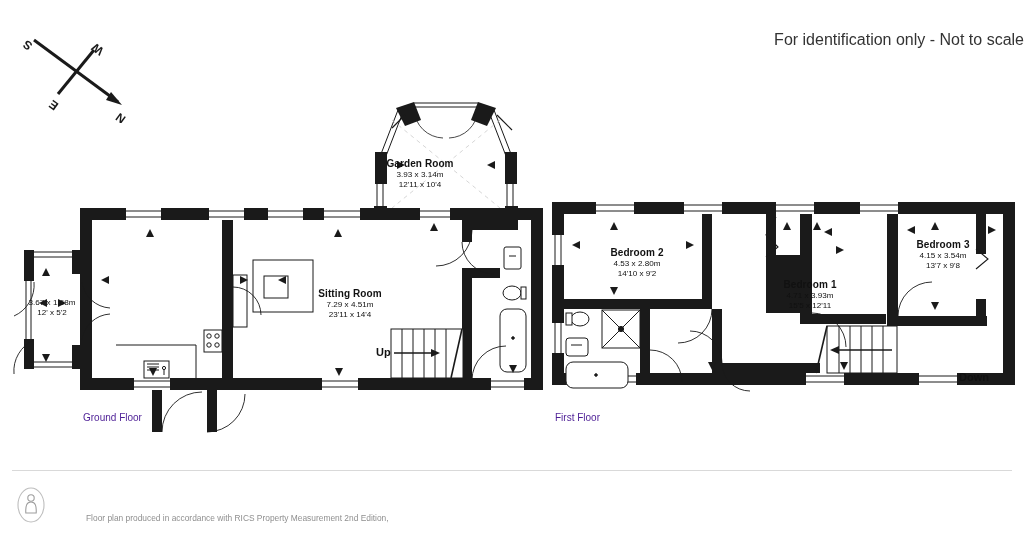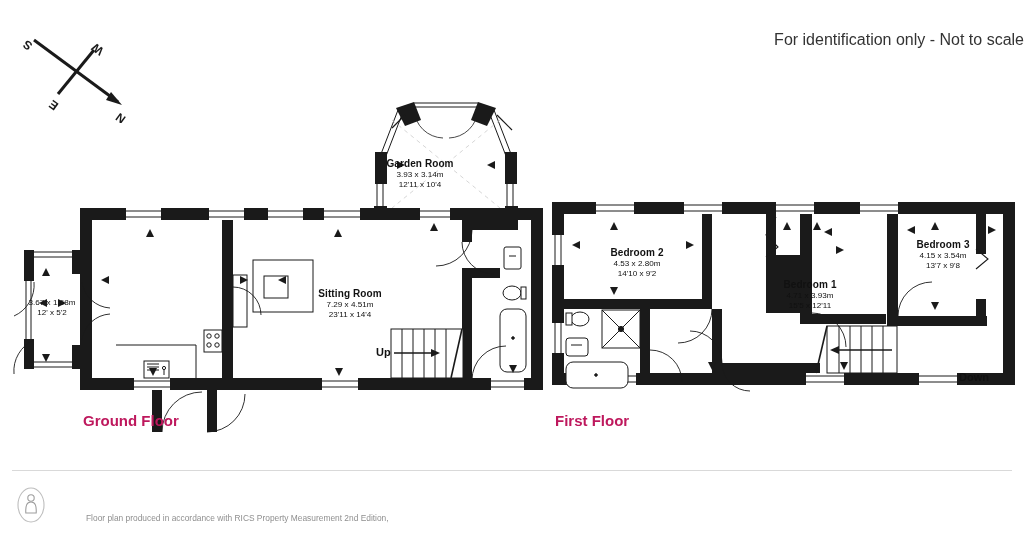--- a/index.html
+++ b/index.html
@@ -33,23 +33,23 @@
     position: absolute;
     right: 0;
     top: 31px;
     font-size: 16px;
     color: #333;
     text-align: right;
     white-space: nowrap;
   }
   .floor-label {
     position: absolute;
-    font-size: 15px;
-    font-weight: bold;
-    color: #be185d;
+    font-size: 10px;
+    font-weight: normal;
+    color: #4c1d95;
     white-space: nowrap;
   }
   #ground-floor-label { left: 83px; top: 412px; }
   #first-floor-label  { left: 555px; top: 412px; text-align: right; }
 
   .room-label {
     position: absolute;
     text-align: center;
     line-height: 1.22;
     white-space: nowrap;

